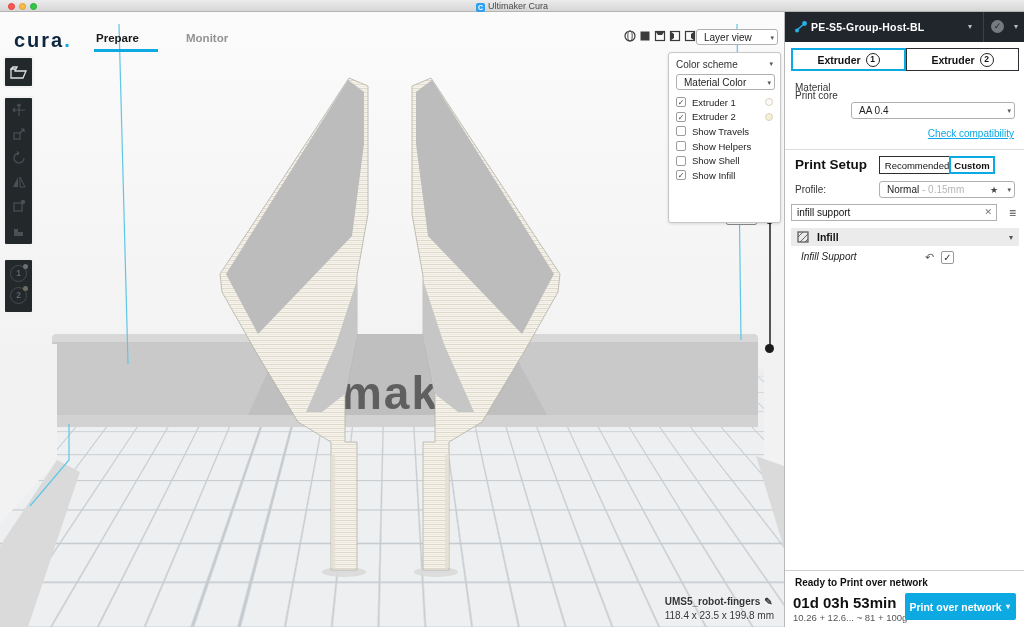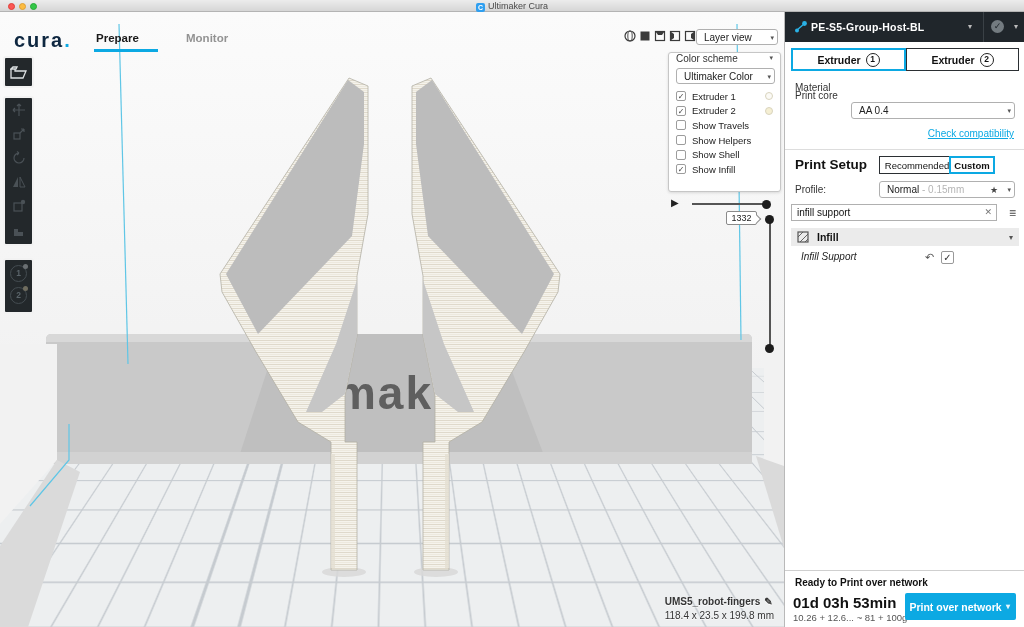--- a/index.html
+++ b/index.html
@@ -25,21 +25,21 @@
 
   
   .viewport{position:absolute;left:0;top:12px;width:784px;height:615px;overflow:hidden;
     background:linear-gradient(#fbfbfb 0%,#f4f4f4 45%,#ebebec 100%);}
   .plate-persp{position:absolute;left:-240px;top:356px;width:1264px;height:300px;
     perspective:500px;perspective-origin:50% -80px;z-index:1;}
   .plate-grid{width:100%;height:1600px;transform:rotateX(64deg);transform-origin:50% 0;
     background-color:#edeff0;
     background-image:repeating-linear-gradient(0deg,#c6cbd0 0 1.5px,transparent 1.5px 26px),
       repeating-linear-gradient(90deg,#c6cbd0 0 1.5px,transparent 1.5px 26px);}
-  .wall{position:absolute;left:46px;top:322px;width:706px;height:130px;background:#c9c9c9;
+  .wall{position:absolute;left:52px;top:322px;width:706px;height:93px;background:#c9c9c9;
     border-radius:5px 5px 0 0;z-index:2;}
   .wall .topface{position:absolute;left:0;top:0;width:100%;height:8px;background:#d8d8d8;border-radius:5px 5px 0 0;}
   .wall .keystone{position:absolute;left:0;top:0;width:100%;height:100%;background:#bfbfbf;
     clip-path:polygon(33% 0,64% 0,71% 100%,27% 100%);}
   .wall .basestrip{position:absolute;left:0;bottom:0;width:100%;height:12px;background:#d2d2d2;}
   .wall .plate-logo{position:absolute;left:273px;top:32px;width:130px;text-align:center;
     font-size:46px;font-weight:bold;letter-spacing:2px;color:#5f5f5f;}
   .scene{position:absolute;left:0;top:12px;z-index:3;pointer-events:none;}
 
   
@@ -64,22 +64,22 @@
 
   
   .viewbar{position:absolute;left:624px;top:18px;z-index:6;display:flex;gap:3px;align-items:center;}
   .vic{width:12px;height:12px;}
   .select{position:relative;background:#fff;border:1px solid #b0b0b0;border-radius:3px;
     font-size:10px;color:#222;line-height:15px;padding:0 14px 0 7px;height:16px;white-space:nowrap;}
   .select .sel-ar{position:absolute;right:3px;top:0;font-size:7px;color:#555;line-height:15px;}
   .viewmode-select{position:absolute;left:696px;top:17px;width:82px;z-index:6;}
 
   
-  .cs-panel{position:absolute;left:668px;top:40px;width:113px;height:140px;background:#fff;
-    border:1px solid #c6c6c6;border-radius:3px;box-shadow:0 1px 3px rgba(0,0,0,.12);z-index:7;padding:0 7px;}
+  .cs-panel{position:absolute;left:668px;top:40px;width:113px;height:171px;background:#fff;
+    border:1px solid #c6c6c6;border-radius:3px;box-shadow:0 1px 3px rgba(0,0,0,.12);z-index:7;padding:6px 7px;}
   .cs-title{font-size:10px;color:#333;position:relative;}
   .cs-title .sel-ar{position:absolute;right:0;top:1px;font-size:7px;color:#555;}
   .cs-select{position:relative;margin-top:4px;width:99px;}
   .cs-row{display:flex;align-items:center;height:14.6px;margin-top:0;}
   .cs-list{margin-top:5px;}
   .cbx{width:10px;height:10px;border:1px solid #9c9c9c;border-radius:2px;background:#fff;
     font-size:8px;line-height:9px;text-align:center;color:#444;flex:0 0 auto;}
   .cs-lbl{font-size:9.5px;color:#222;margin-left:6px;flex:1 1 auto;}
   .swatch{width:8px;height:8px;border-radius:50%;border:1px solid #d9d4be;flex:0 0 auto;}
 
@@ -296,21 +296,21 @@
           <rect x="1.5" y="1.5" width="9" height="9" fill="none" stroke="#3a3a3a" stroke-width="1.2"></rect>
           <path d="M10.5,1.5 l-3.5,2.5 v4 l3.5,2.5 Z" fill="#3a3a3a"></path>
         </svg>
     </div>
     <div class="select viewmode-select">
       <span>Layer view</span><span class="sel-ar">▾</span>
     </div>
 
     <div class="cs-panel">
       <div class="cs-title"><span>Color scheme</span><span class="sel-ar">▾</span></div>
-      <div class="select cs-select"><span>Ultimaker Color</span><span class="sel-ar">▾</span></div>
+      <div class="select cs-select"><span>Material Color</span><span class="sel-ar">▾</span></div>
       <div class="cs-list">
           <div class="cs-row">
             <span class="cbx">✓</span>
             <span class="cs-lbl">Extruder 1</span>
             <span class="swatch" style="background: rgb(251, 250, 246);"></span>
           </div>
           <div class="cs-row">
             <span class="cbx">✓</span>
             <span class="cs-lbl">Extruder 2</span>
             <span class="swatch" style="background: rgb(245, 239, 211);"></span>

